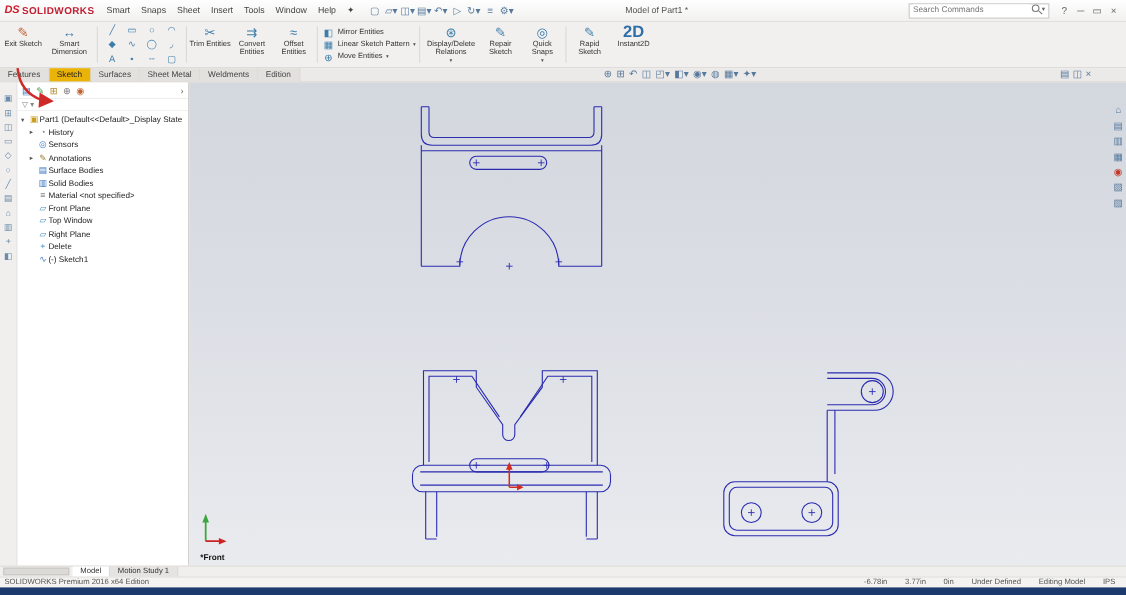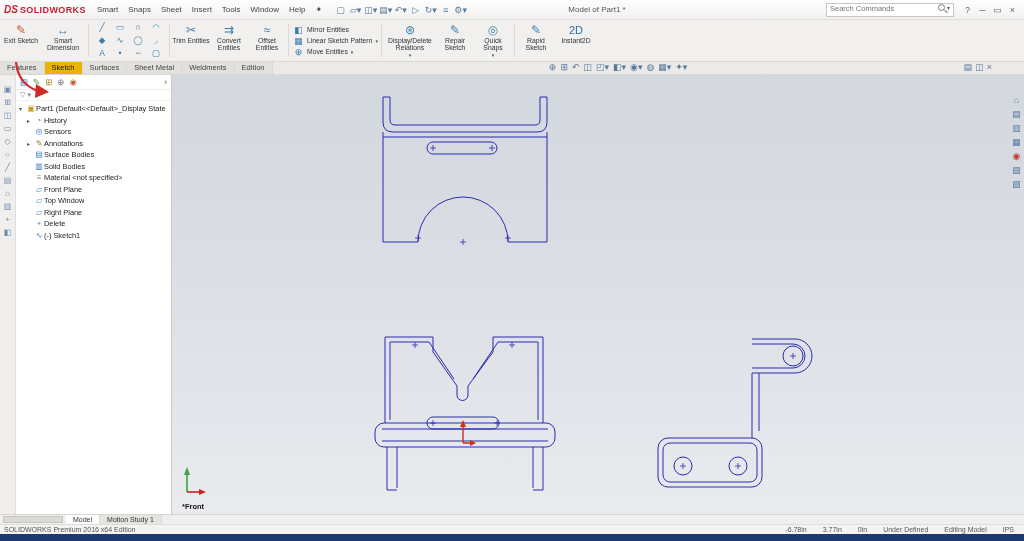--- a/index.html
+++ b/index.html
@@ -22,21 +22,21 @@
   .search-caret{font-size:6px;color:#666}
   .winctl{display:flex;margin-left:6px}
   .winbtn{width:15px;text-align:center;color:#666;font-size:9px}
 
   
   .ribbon{height:42px;background:#f1f0ef;border-bottom:1px solid #dcdad7;display:flex;align-items:stretch;padding:1px 2px}
   .bigbtn{display:flex;flex-direction:column;align-items:center;justify-content:flex-start;width:38px;border:0;background:transparent;padding:2px 0 0;cursor:default;font-family:"Liberation Sans",sans-serif}
   .bigbtn.w44{width:46px}.bigbtn.w50{width:52px}.bigbtn.w40{width:42px}
   .bicon{font-size:12px;height:14px;line-height:14px;color:#3d7dab}
   .bicon.exit{color:#bf5b2b}
-  .bicon.i2d{font-size:11px;font-weight:normal;color:#2f6fa8}
+  .bicon.i2d{font-size:15px;font-weight:bold;color:#2f6fa8}
   .blabel{font-size:6.8px;line-height:7.4px;color:#333;text-align:center}
   .bcaret{font-size:5px;line-height:6px;color:#555}
   .vsep{width:1px;background:#dbd9d6;margin:3px 2px}
   .sketch-grid{display:grid;grid-template-columns:repeat(4,18px);grid-auto-rows:13px;align-content:center;padding:0 2px}
   .grid-icon{font-size:8.5px;color:#3d7dab;text-align:center;line-height:13px}
   .stackgroup{display:flex;flex-direction:column;justify-content:center;gap:1px;width:88px;padding-left:2px}
   .stackrow{display:flex;align-items:center;gap:3px;font-size:6.8px;color:#333}
   .sicon{color:#3d7dab;font-size:9px;width:11px;text-align:center}
   .scaret{font-size:5px;color:#555}
 

